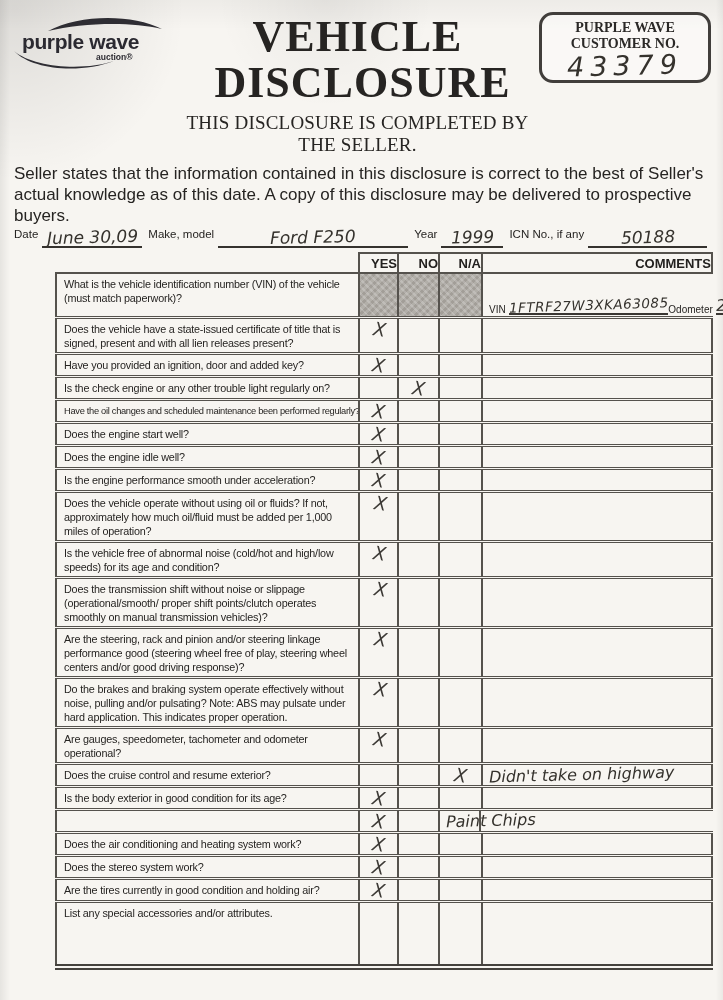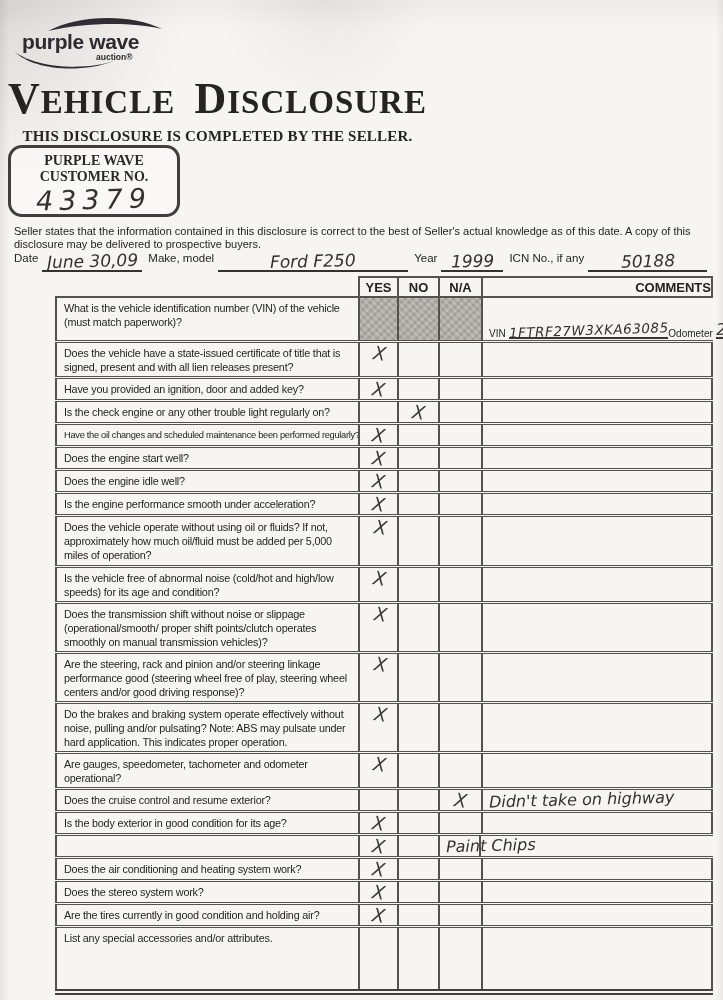--- a/index.html
+++ b/index.html
@@ -9,55 +9,55 @@
     position:relative; width:723px; height:1000px; margin:0 auto; overflow:hidden;
     background:#f7f5f1;
     background-image:
       radial-gradient(circle at 2% 1%, rgba(0,0,0,0.10), transparent 14%),
       radial-gradient(circle at 45% 0%, rgba(0,0,0,0.05), transparent 10%),
       linear-gradient(90deg, rgba(0,0,0,0.07), transparent 1.4%),
       linear-gradient(270deg, rgba(0,0,0,0.05), transparent 1%),
       linear-gradient(180deg, rgba(0,0,0,0.04), transparent 3%);
   }
   
-  .hdr { display:flex; align-items:flex-start; padding:12px 12px 0 8px;flex-direction:column; }
+  .hdr { display:flex; align-items:flex-start; padding:12px 12px 0 8px; }
   .logo { position:relative; width:168px; height:62px; flex:0 0 auto; }
   .logo svg { position:absolute; inset:0; z-index:1; }
   .logo-name { position:absolute; z-index:2; left:14px; top:18px; font-weight:bold; font-size:21px; letter-spacing:-0.4px; color:#2b2a31; }
   .logo-sub  { position:absolute; z-index:2; left:88px; top:40px; font-weight:bold; font-size:8.5px; color:#2b2a31; }
   .titleblock { flex:1 1 auto; text-align:center; padding-top:2px; }
-  .title { font-family:"Liberation Serif", serif; font-weight:bold; font-size:33px; letter-spacing:1px; color:#262422; line-height:1.05; }
+  .title { font-family:"Liberation Serif", serif; font-weight:bold; font-size:44px; letter-spacing:1px; color:#262422; line-height:1.05; }
   .title .tword { display:inline-block; }
   .title .tword::first-letter { font-size:44px; }
   .title .tword + .tword { margin-left:10px; }
-  .subtitle { font-family:"Liberation Serif", serif; font-weight:bold; font-size:15px; color:#262422; margin-top:6px; letter-spacing:0.2px; }
+  .subtitle { font-family:"Liberation Serif", serif; font-weight:normal; font-size:19px; color:#262422; margin-top:6px; letter-spacing:0.2px; }
   .custbox { flex:0 0 auto; width:172px; border:3px solid #413e3b; border-radius:14px; padding:5px 4px 1px; text-align:center; background:rgba(255,255,255,0.35); }
   .custbox .cline { font-family:"Liberation Serif", serif; font-weight:bold; font-size:14px; line-height:1.12; color:#2b2927; }
   .custnum { font-size:27px; letter-spacing:6px; margin-top:1px; }
   
   .hw { display:inline-block; font-family:"DejaVu Sans", sans-serif; font-style:italic; color:#35322d; transform:rotate(-1.5deg); line-height:1; }
   
-  .intro { margin:8px 12px 0 14px; font-size:11px; line-height:1.22; color:#262422; }
+  .intro { margin:8px 12px 0 14px; font-size:17px; line-height:1.22; color:#262422; }
   .fieldline { display:flex; align-items:flex-start; margin:1px 10px 0 14px; font-size:11.5px; color:#262422; }
   .flabel { flex:0 0 auto; padding-right:4px; }
   .fline { border-bottom:2px solid #35322e; text-align:center; height:20px; display:flex; align-items:flex-end; justify-content:center; margin-right:6px; }
   .w95{width:100px;} .w185{width:190px;} .w60{width:62px;} .w80{flex:1 1 auto;}
   .fv { font-size:17px; }
   
   .dtable { margin:4px 10px 0 55px; width:658px; }
   .trow { display:grid; grid-template-columns:303px 39px 41px 43px 1fr; min-height:19px; border-top:3px double #55524d; }
   .trow.hrow { border-top:none; }
   .trow.vinrow { border-top:2px solid #55524d; min-height:44px; }
   .trow.tall { min-height:70px; }
   .trow:last-child { border-bottom:6px double #45423e; }
   .cell { border-left:2px solid #55524d; }
   .cell:last-child { border-right:2px solid #55524d; }
   .hrow .hq { border:none; }
   .hrow .cell { border-top:2px solid #55524d; }
-  .hcell { font-weight:bold; font-size:13px; text-align:center; padding:2px 0 1px; color:#23211f; }
+  .hcell { font-weight:bold; font-size:13px; text-align:right; padding:2px 0 1px; color:#23211f; }
   .hcomments { text-align:right; padding-left:8px; }
   .qcell { font-size:10.8px; letter-spacing:-0.2px; line-height:1.3; padding:3px 4px 2px 7px; color:#262422; }
   .trow.fit .qcell { font-size:9.3px; letter-spacing:-0.3px; white-space:nowrap; overflow:hidden; padding-top:4px; }
   .acell { display:flex; justify-content:center; }
   .acell.shade { background:
       repeating-linear-gradient(45deg, rgba(255,255,255,0.18) 0 2px, transparent 2px 5px),
       repeating-linear-gradient(135deg,#b2afa9 0 3px,#a29e98 3px 6px); }
   .xmark { font-family:"DejaVu Sans", sans-serif; font-style:italic; font-size:19px; line-height:1; color:#3d3a36; transform:rotate(9deg) scaleX(0.95); margin-top:1px; }
   .ccell { position:relative; padding-left:6px; overflow:visible; }
   .cmt { font-size:16px; white-space:nowrap; position:relative; top:1px; }
@@ -203,21 +203,21 @@
         <div class="trow">
           <div class="cell qcell">Is the engine performance smooth under acceleration?</div>
           <div class="cell acell">
             <span class="xmark">X</span>
           </div>
           <div class="cell acell"></div>
           <div class="cell acell"></div>
           <div class="cell ccell"></div>
         </div>
         <div class="trow">
-          <div class="cell qcell">Does the vehicle operate without using oil or fluids?  If not, approximately how much oil/fluid must be added per 5,000 miles of operation?</div>
+          <div class="cell qcell">Does the vehicle operate without using oil or fluids?  If not, approximately how much oil/fluid must be added per 1,000 miles of operation?</div>
           <div class="cell acell">
             <span class="xmark">X</span>
           </div>
           <div class="cell acell"></div>
           <div class="cell acell"></div>
           <div class="cell ccell"></div>
         </div>
         <div class="trow">
           <div class="cell qcell">Is the vehicle free of abnormal noise (cold/hot and high/low speeds) for its age and condition?</div>
           <div class="cell acell">

